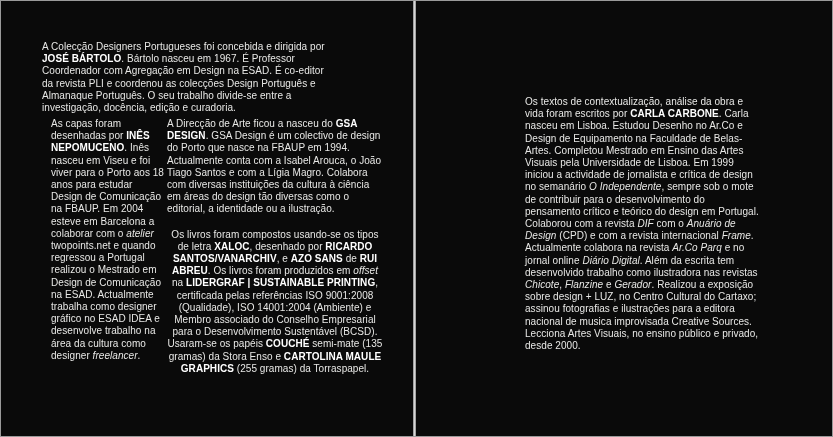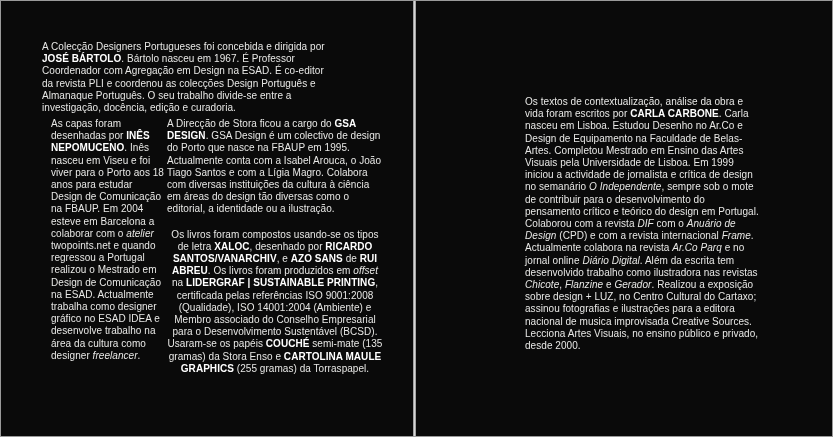--- a/index.html
+++ b/index.html
@@ -72,21 +72,21 @@
 <div class="spread">
 
   <section class="page page-left">
     <p class="txt intro"><span>A Colecção Designers Portugueses foi concebida e dirigida por </span><b>JOSÉ BÁRTOLO</b><span>. Bártolo nasceu em 1967. É Professor Coordenador com Agregação em Design na ESAD. É co-editor da revista PLI e coordenou as colecções Design Português e Almanaque Português. O seu trabalho divide-se entre a investigação, docência, edição e curadoria.</span></p>
 
     <div class="columns">
       <div class="col-narrow">
         <p class="txt"><span>As capas foram desenhadas por </span><b>INÊS NEPOMUCENO</b><span>. Inês nasceu em Viseu e foi viver para o Porto aos 18 anos para estudar Design de Comunicação na FBAUP. Em 2004 esteve em Barcelona a colaborar com o </span><i>atelier</i><span> twopoints.net e quando regressou a Portugal realizou o Mestrado em Design de Comunicação na ESAD. Actualmente trabalha como designer gráfico no ESAD IDEA e desenvolve trabalho na área da cultura como designer </span><i>freelancer</i><span>.</span></p>
       </div>
       <div class="col-wide">
-        <p class="txt"><span>A Direcção de Stora ficou a cargo do </span><b>GSA DESIGN</b><span>. GSA Design é um colectivo de design do Porto que nasce na FBAUP em 1995. Actualmente conta com a Isabel Arouca, o João Tiago Santos e com a Lígia Magro. Colabora com diversas instituições da cultura à ciência em áreas do design tão diversas como o editorial, a identidade ou a ilustração.</span></p>
+        <p class="txt"><span>A Direcção de Arte ficou a nasceu do </span><b>GSA DESIGN</b><span>. GSA Design é um colectivo de design do Porto que nasce na FBAUP em 1994. Actualmente conta com a Isabel Arouca, o João Tiago Santos e com a Lígia Magro. Colabora com diversas instituições da cultura à ciência em áreas do design tão diversas como o editorial, a identidade ou a ilustração.</span></p>
         <p class="txt"><span>Os livros foram compostos usando-se os tipos de letra </span><b>XALOC</b><span>, desenhado por </span><b>RICARDO SANTOS/VANARCHIV</b><span>, e </span><b>AZO SANS</b><span> de </span><b>RUI ABREU</b><span>. Os livros foram produzidos em </span><i>offset</i><span> na </span><b>LIDERGRAF | SUSTAINABLE PRINTING</b><span>, certificada pelas referências ISO 9001:2008 (Qualidade), ISO 14001:2004 (Ambiente) e Membro associado do Conselho Empresarial para o Desenvolvimento Sustentável (BCSD). Usaram-se os papéis </span><b>COUCHÉ</b><span> semi-mate (135 gramas) da Stora Enso e </span><b>CARTOLINA MAULE GRAPHICS</b><span> (255 gramas) da Torraspapel.</span></p>
       </div>
     </div>
   </section>
 
   <div class="spine"></div>
 
   <section class="page page-right">
     <p class="txt right-text"><span>Os textos de contextualização, análise da obra e vida foram escritos por </span><b>CARLA CARBONE</b><span>. Carla nasceu em Lisboa. Estudou Desenho no Ar.Co e Design de Equipamento na Faculdade de Belas-Artes. Completou Mestrado em Ensino das Artes Visuais pela Universidade de Lisboa. Em 1999 iniciou a actividade de jornalista e crítica de design no semanário </span><i>O Independente</i><span>, sempre sob o mote de contribuir para o desenvolvimento do pensamento crítico e teórico do design em Portugal.</span><br><span>Colaborou com a revista </span><i>DIF</i><span> com o </span><i>Anuário de Design</i><span> (CPD) e com a revista internacional </span><i>Frame</i><span>. Actualmente colabora na revista </span><i>Ar.Co Parq</i><span> e no jornal online </span><i>Diário Digital</i><span>. Além da escrita tem desenvolvido trabalho como ilustradora nas revistas </span><i>Chicote</i><span>, </span><i>Flanzine</i><span> e </span><i>Gerador</i><span>. Realizou a exposição sobre design + LUZ, no Centro Cultural do Cartaxo; assinou fotografias e ilustrações para a editora nacional de musica improvisada Creative Sources. Lecciona Artes Visuais, no ensino público e privado, desde 2000.</span></p>
   </section>

